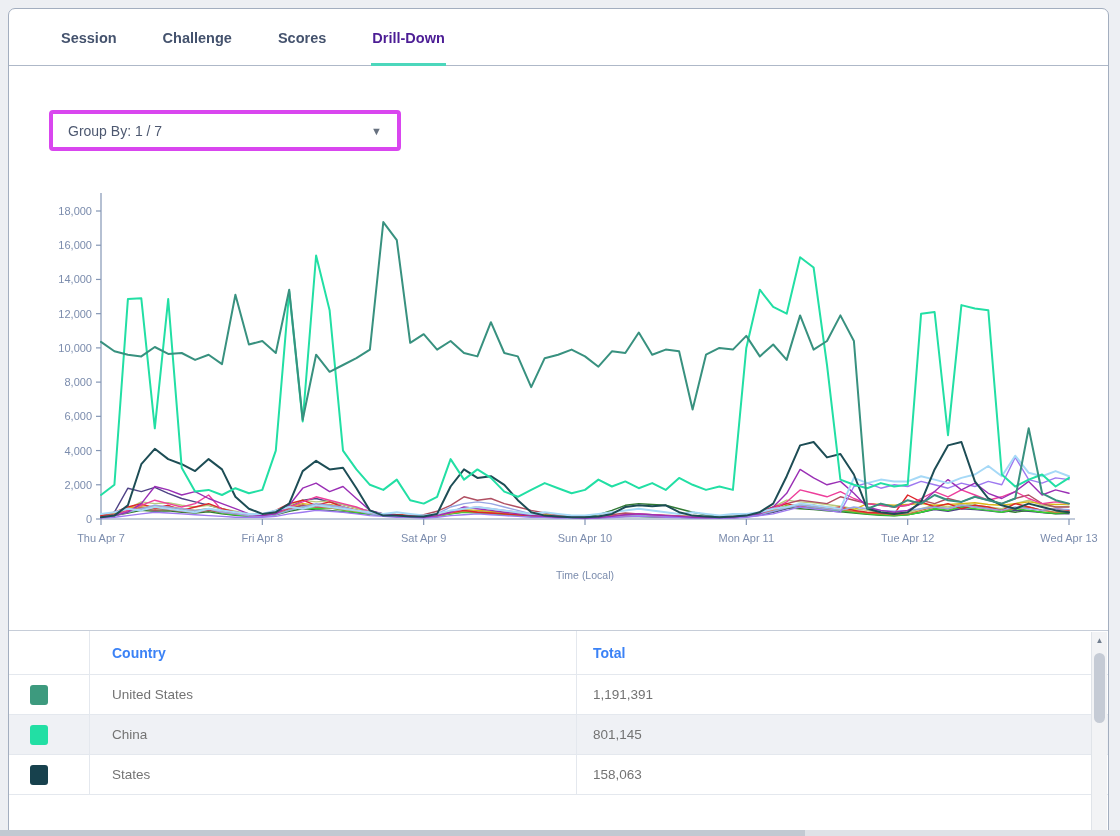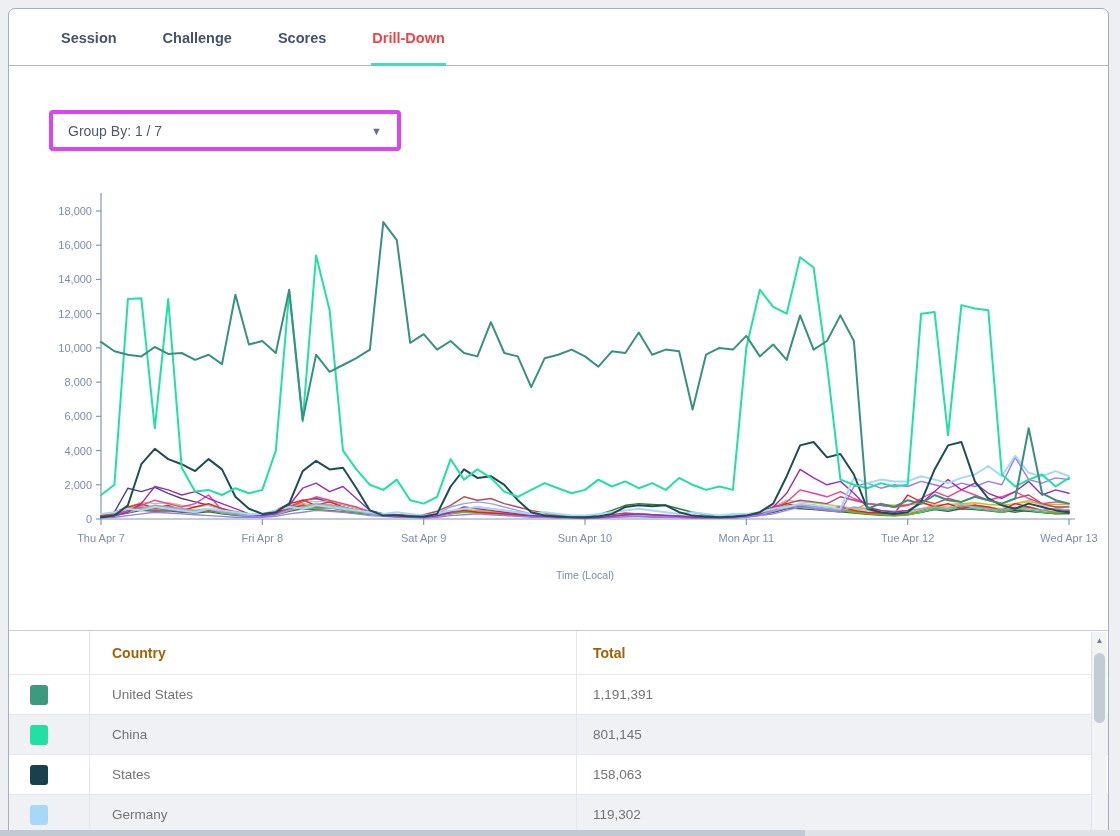--- a/index.html
+++ b/index.html
@@ -17,21 +17,21 @@
   
   .tabbar {
     height:57px; display:flex; align-items:flex-end;
     padding-left:51px; border-bottom:1px solid #aeb8c8;
   }
   .tab {
     font-size:14.5px; font-weight:700; color:#44526d;
     margin-right:44px; padding:18px 1px 17px 1px; cursor:pointer;
     border-bottom:3px solid transparent; margin-bottom:-1px;
   }
-  .tab.active { color:#ef4444; border-bottom-color:#4cd7bc; }
+  .tab.active { color:#4c1d95; border-bottom-color:#4cd7bc; }
   
   .content { padding-top:44px; }
   .groupby {
     margin-left:40px; width:352px; height:41px;
     border:4px solid #d946ef; border-radius:4px; background:#fff;
     display:flex; align-items:center; padding:0 15px;
     font-size:14px; color:#4d5870; cursor:pointer;
   }
   .groupby .caret { margin-left:auto; font-size:11px; color:#67717f; }
   
@@ -44,21 +44,21 @@
   
   .tablewrap { margin-top:41px; border-top:1px solid #c6cdd8; position:relative; height:250px; }
   .trow { display:flex; border-bottom:1px solid #e4e8ee; background:#fff; }
   .trow.head { height:44px; }
   .trow.body { height:40px; cursor:pointer; }
   .trow.alt { background:#eff1f5; }
   .c-swatch { width:81px; border-right:1px solid #e4e8ee; display:flex; align-items:center; }
   .c-country { width:487px; border-right:1px solid #e4e8ee; display:flex; align-items:center; padding-left:22px; }
   .c-total { flex:1; display:flex; align-items:center; padding-left:16px; margin-right:16px; }
   .trow.head .c-country, .trow.head .c-total {
-    font-size:14px; font-weight:700; color:#a16207;text-align:right;
+    font-size:14px; font-weight:700; color:#3b82f6;text-align:right;
   }
   .trow.body .c-country, .trow.body .c-total { font-size:13.5px; color:#737373; }
   .swatch { width:18px; height:20px; border-radius:3px; margin-left:21px; }
   
   .vscroll {
     position:absolute; top:1px; right:1px; bottom:0; width:16px;
     background:#f2f3f5; border-left:1px solid #e0e4e9;
   }
   .vscroll .arrow {
     height:17px; display:flex; align-items:center; justify-content:center;
@@ -170,27 +170,20 @@
             <div class="c-country">China</div>
             <div class="c-total">801,145</div>
           </div>
           <div class="trow body">
             <div class="c-swatch">
               <div class="swatch" style="background: rgb(23, 65, 77);"></div>
             </div>
             <div class="c-country">States</div>
             <div class="c-total">158,063</div>
           </div>
-          <div class="trow body alt">
-            <div class="c-swatch">
-              <div class="swatch" style="background: rgb(166, 217, 247);"></div>
-            </div>
-            <div class="c-country">Germany</div>
-            <div class="c-total">119,302</div>
-          </div>
         </div>
       <div class="vscroll">
         <div class="arrow">▲</div>
         <div class="thumb"></div>
       </div>
     </div>
   </div>
 
 </div>
 

